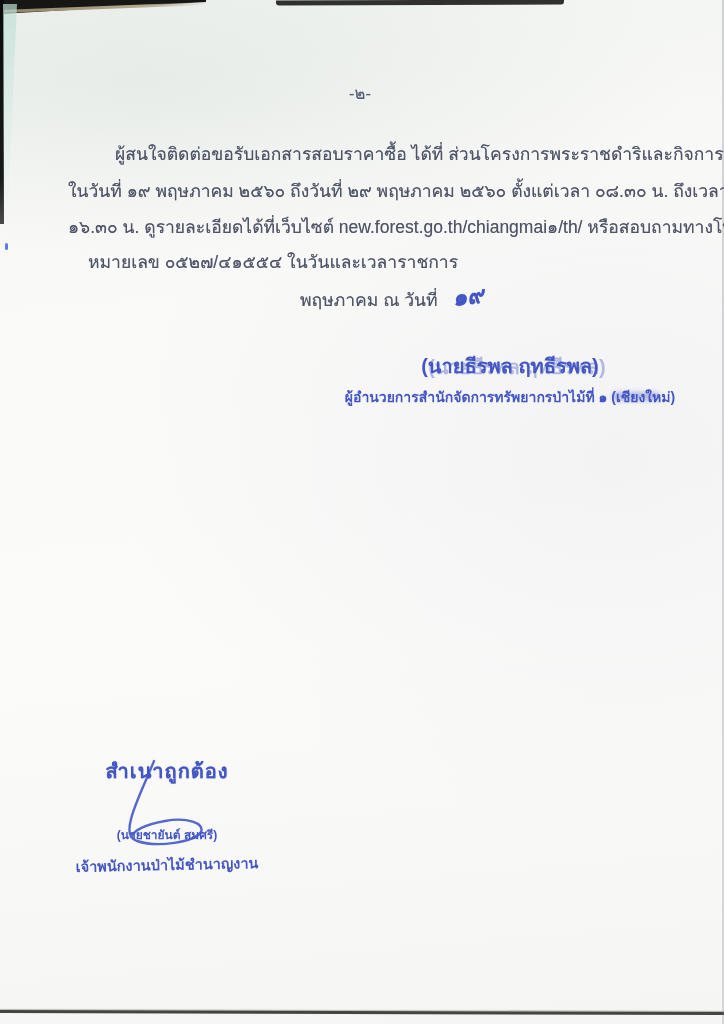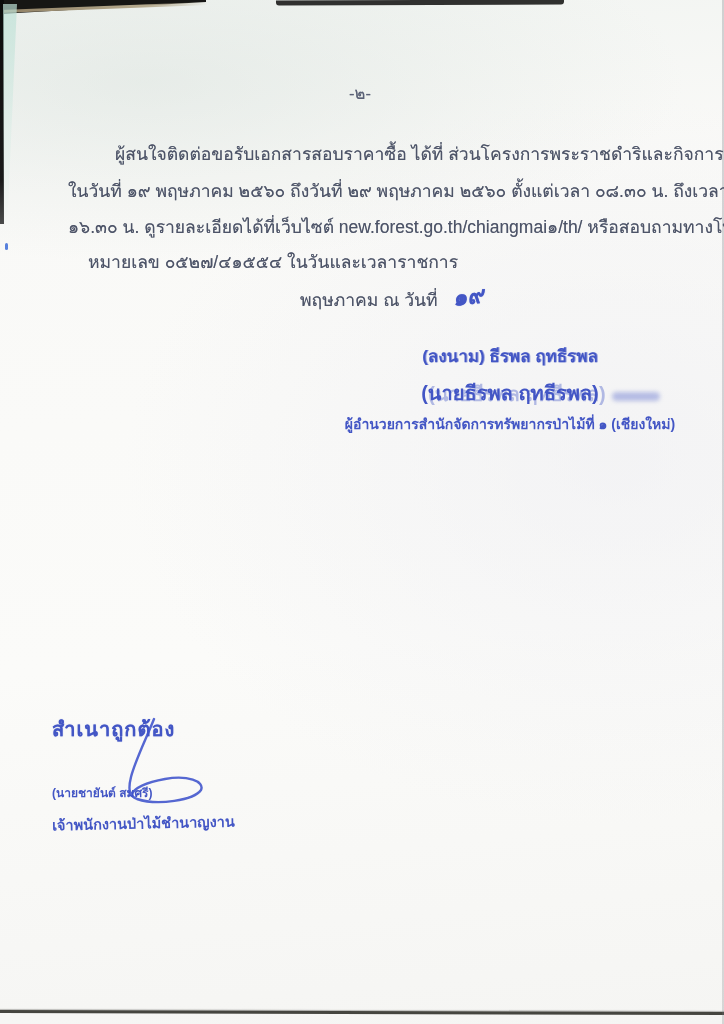--- a/index.html
+++ b/index.html
@@ -51,21 +51,21 @@
   .stamp-block{position:absolute;left:340px;top:342px;width:340px;text-align:center;
     filter:blur(.3px);}
   .stamp-block .s1{font-size:17px;font-weight:bold;white-space:nowrap;
     text-shadow:1px 0 0 rgba(67,86,197,.5);}
   .stamp-block .s2{font-size:20px;font-weight:bold;white-space:nowrap;margin-top:8px;
     text-shadow:7px 1px 0 rgba(67,86,197,.38);}
   .stamp-block .s3{font-size:14.5px;white-space:nowrap;margin-top:7px;font-weight:bold;}
   .stamp-block .s4{font-size:14px;white-space:nowrap;margin-top:4px;font-weight:bold;}
   .smudge{position:absolute;left:612px;top:392px;width:48px;height:9px;border-radius:5px;
     background:rgba(67,86,197,.35);filter:blur(2px);}
-  .cert-block{position:absolute;left:52px;top:713px;width:230px;}
+  .cert-block{position:absolute;left:52px;top:755px;width:230px;text-align:center;}
   .cert-stamp{font-size:20px;font-weight:bold;letter-spacing:1px;white-space:nowrap;
     text-shadow:0 0 .8px rgba(59,80,200,.7);}
   .cert-name{font-size:12px;font-weight:bold;margin-top:38px;white-space:nowrap;}
   .cert-title{font-size:14.5px;font-weight:bold;margin-top:9px;white-space:nowrap;
     transform:rotate(-1.2deg);}
   .sig-svg{position:absolute;left:38px;top:2px;pointer-events:none;}
 </style>
 </head>
 <body>
 
@@ -86,21 +86,20 @@
   <div class="print pl2">ในวันที่ ๑๙ พฤษภาคม ๒๕๖๐ ถึงวันที่ ๒๙ พฤษภาคม ๒๕๖๐ ตั้งแต่เวลา ๐๘.๓๐ น. ถึงเวลา</div>
   <div class="print pl3">๑๖.๓๐ น.  ดูรายละเอียดได้ที่เว็บไซต์ new.forest.go.th/chiangmai๑/th/  หรือสอบถามทางโทรศัพท์</div>
   <div class="print pl4">หมายเลข ๐๕๒๗/๔๑๕๕๔ ในวันและเวลาราชการ</div>
 
   <div class="print announce">
     <span>พฤษภาคม ณ วันที่</span>
     <span class="hand-date">๑๙</span>
   </div>
 
   <div class="stamp-block stamp">
-    <div class="s1">(ลงนาม) ธีรพล ฤทธีรพล</div>
     <div class="s2">(นายธีรพล ฤทธีรพล)</div>
     <div class="s4">ผู้อำนวยการสำนักจัดการทรัพยากรป่าไม้ที่ ๑ (เชียงใหม่)</div>
   </div>
   <div class="smudge"></div>
 
   <div class="cert-block stamp">
     <div class="cert-stamp">สำเนาถูกต้อง</div>
     <svg class="sig-svg" width="140" height="100" viewBox="0 0 140 100">
       <path d="M 64 4 C 56 24 45 46 41 62 C 38 74 39 81 47 84
                C 68 91 104 85 111 75 C 115 66 97 60 75 64

